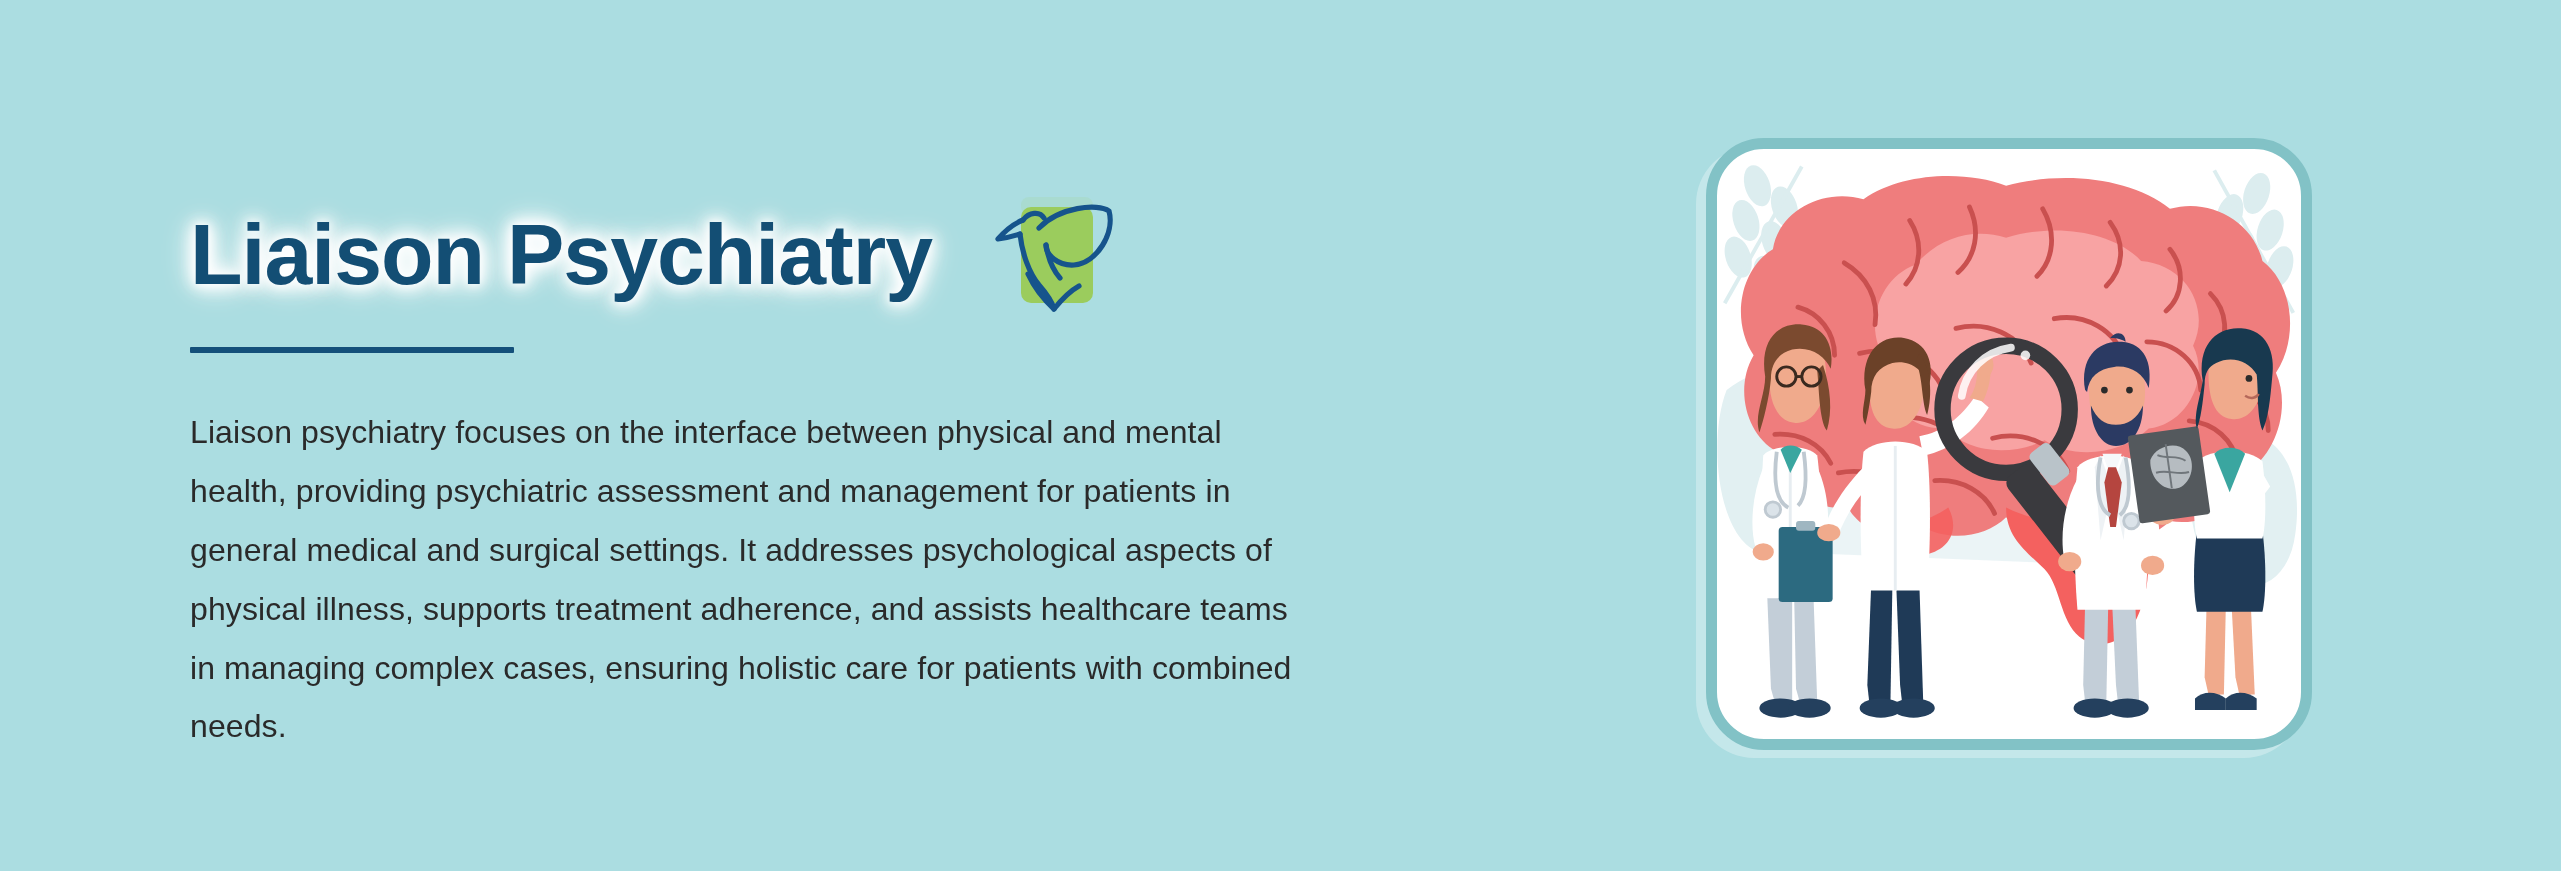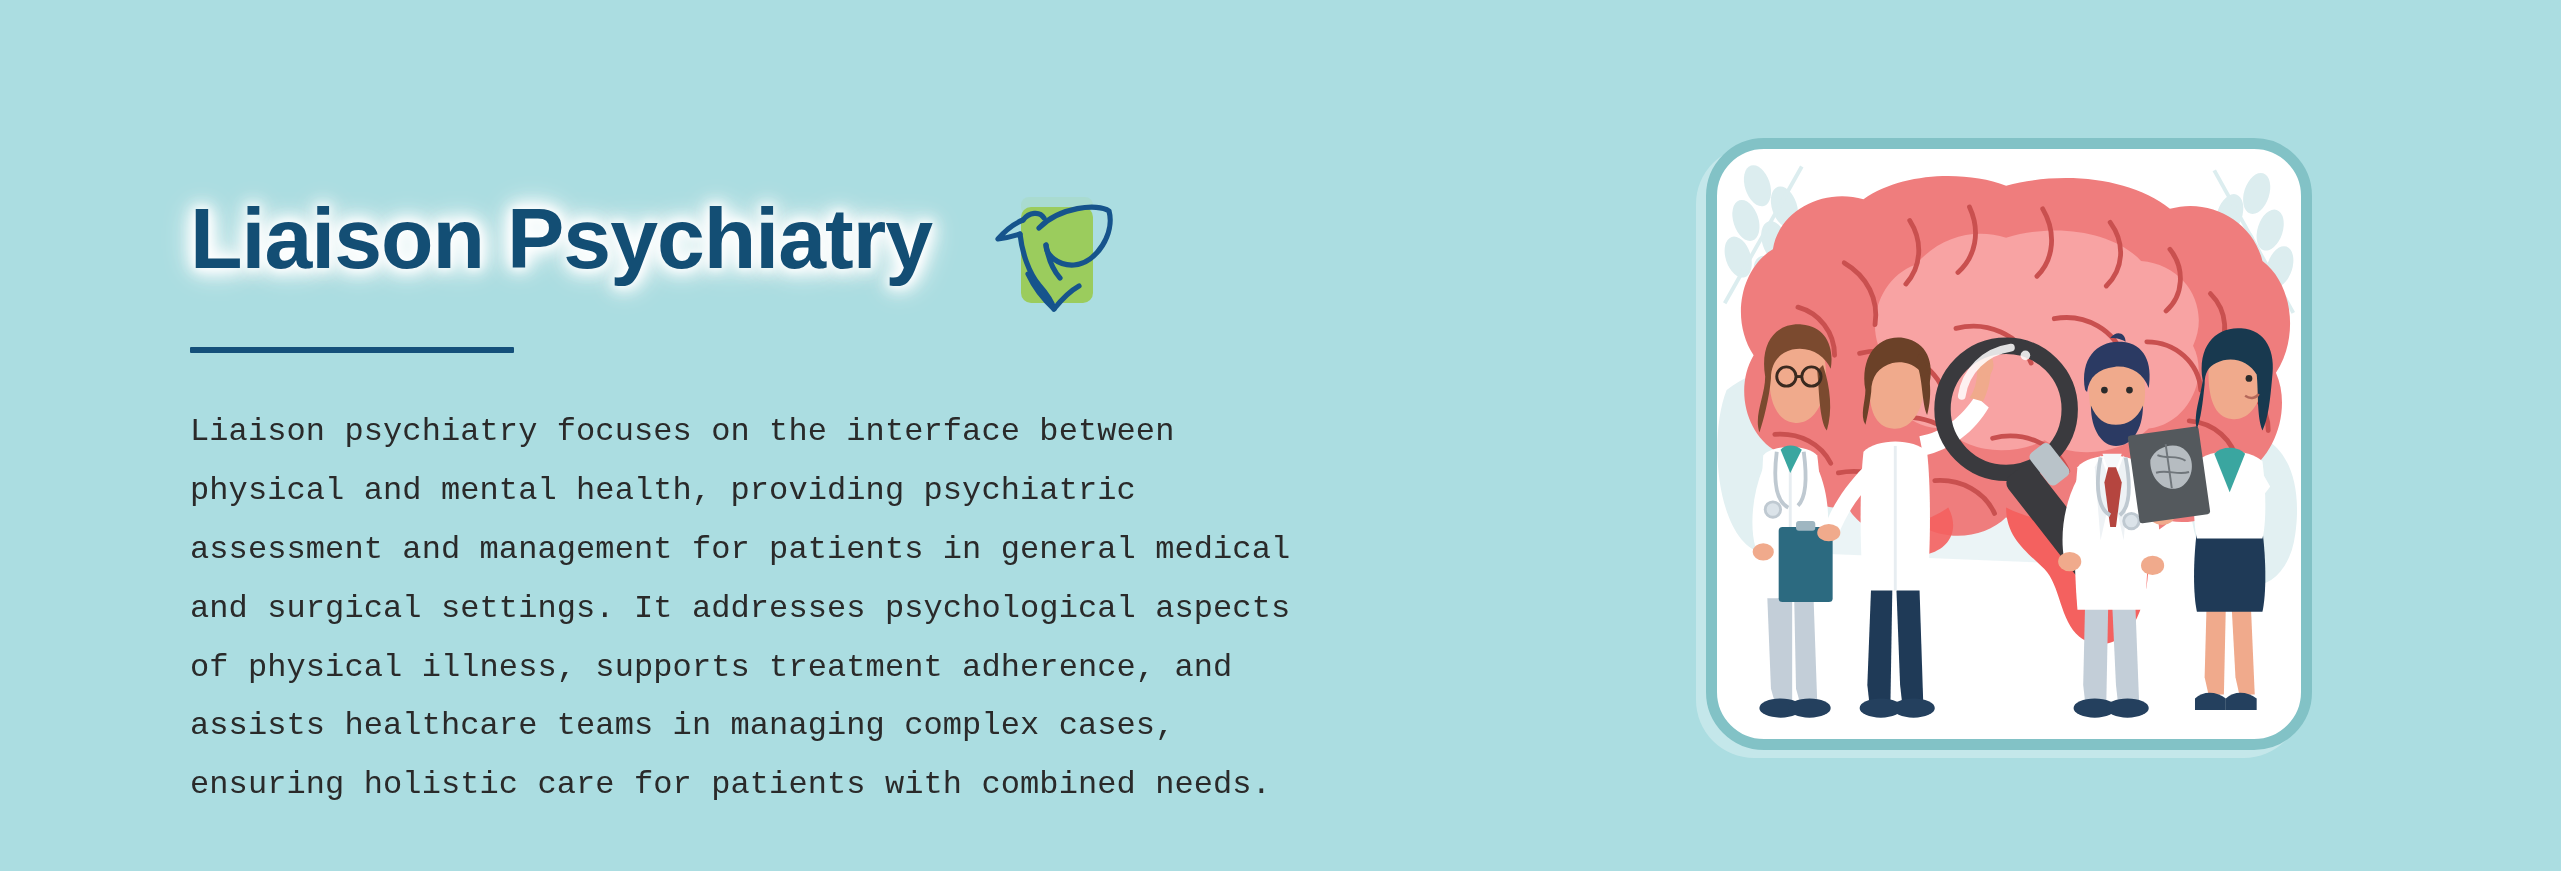--- a/index.html
+++ b/index.html
@@ -8,21 +8,21 @@
     width:2561px;height:871px;
     background:#abdde1;
     font-family:"Liberation Sans","DejaVu Sans",sans-serif;
     overflow:hidden;position:relative;
   }
   #stage{position:relative;width:2561px;height:871px;}
 
   
   .left-col{position:absolute;left:190px;top:195px;width:1320px;}
 
-  .title-row{display:flex;align-items:flex-start;gap:44px;height:118px;}
+  .title-row{display:flex;align-items:center;gap:44px;height:118px;}
   .page-title{
     font-size:86px;font-weight:700;color:#134e74;
     letter-spacing:-1px;line-height:1;margin:0;white-space:nowrap;
     text-shadow:
       0 0 18px #ffffff, 0 0 18px #ffffff, 0 0 26px #ffffff,
       0 0 34px rgba(255,255,255,.95), 0 0 8px #ffffff;
   }
 
   
   .logo{position:relative;width:150px;height:118px;flex:0 0 auto;}
@@ -35,21 +35,21 @@
 
   .body-copy{
     margin:50px 0 0 0;
     width:1120px;
     font-size:32px;
     line-height:1.84;
     color:#2a2a2a;
     font-stretch:condensed;
     letter-spacing:.1px;
   }
-  .body-copy p{margin:0;font-family:Liberation Mono, monospace;}
+  .body-copy p{margin:0;}
 
   
   .art-card{
     position:absolute;left:1706px;top:138px;width:606px;height:612px;
     background:#ffffff;
     border:11px solid #82c2c6;
     border-radius:58px;
     box-sizing:border-box;
     box-shadow:-10px 8px 0 0 rgba(255,255,255,.30);
     overflow:hidden;

